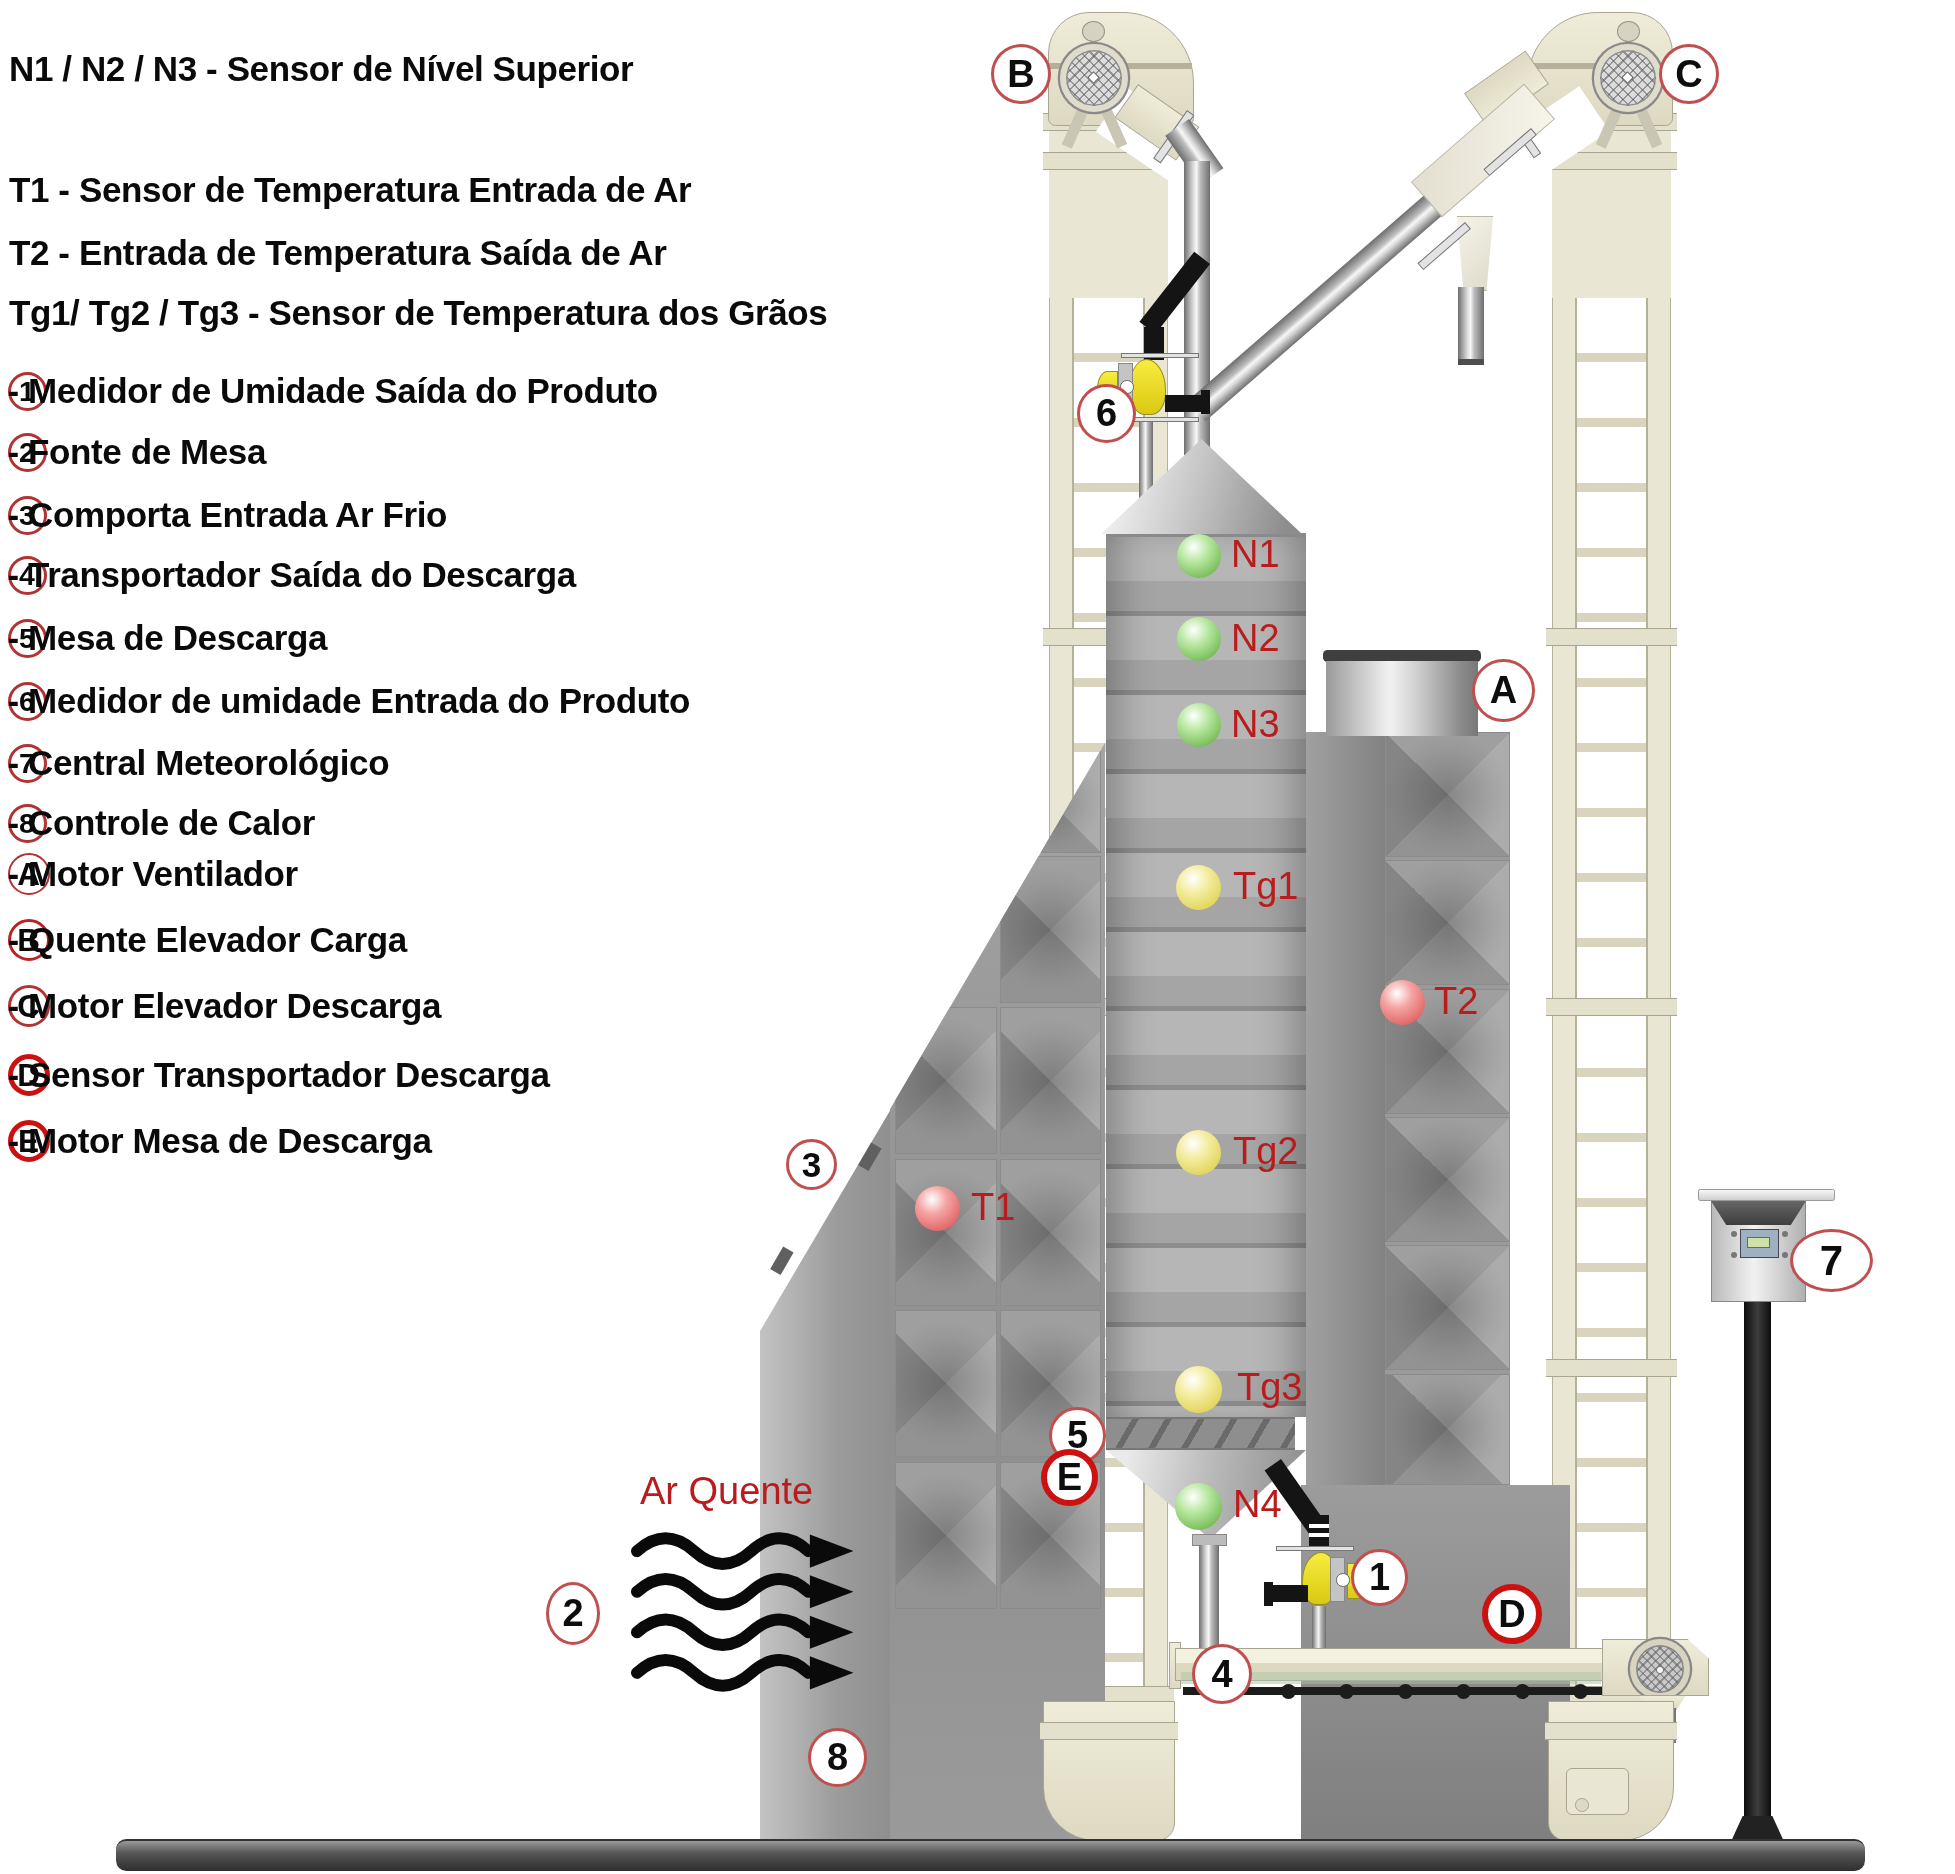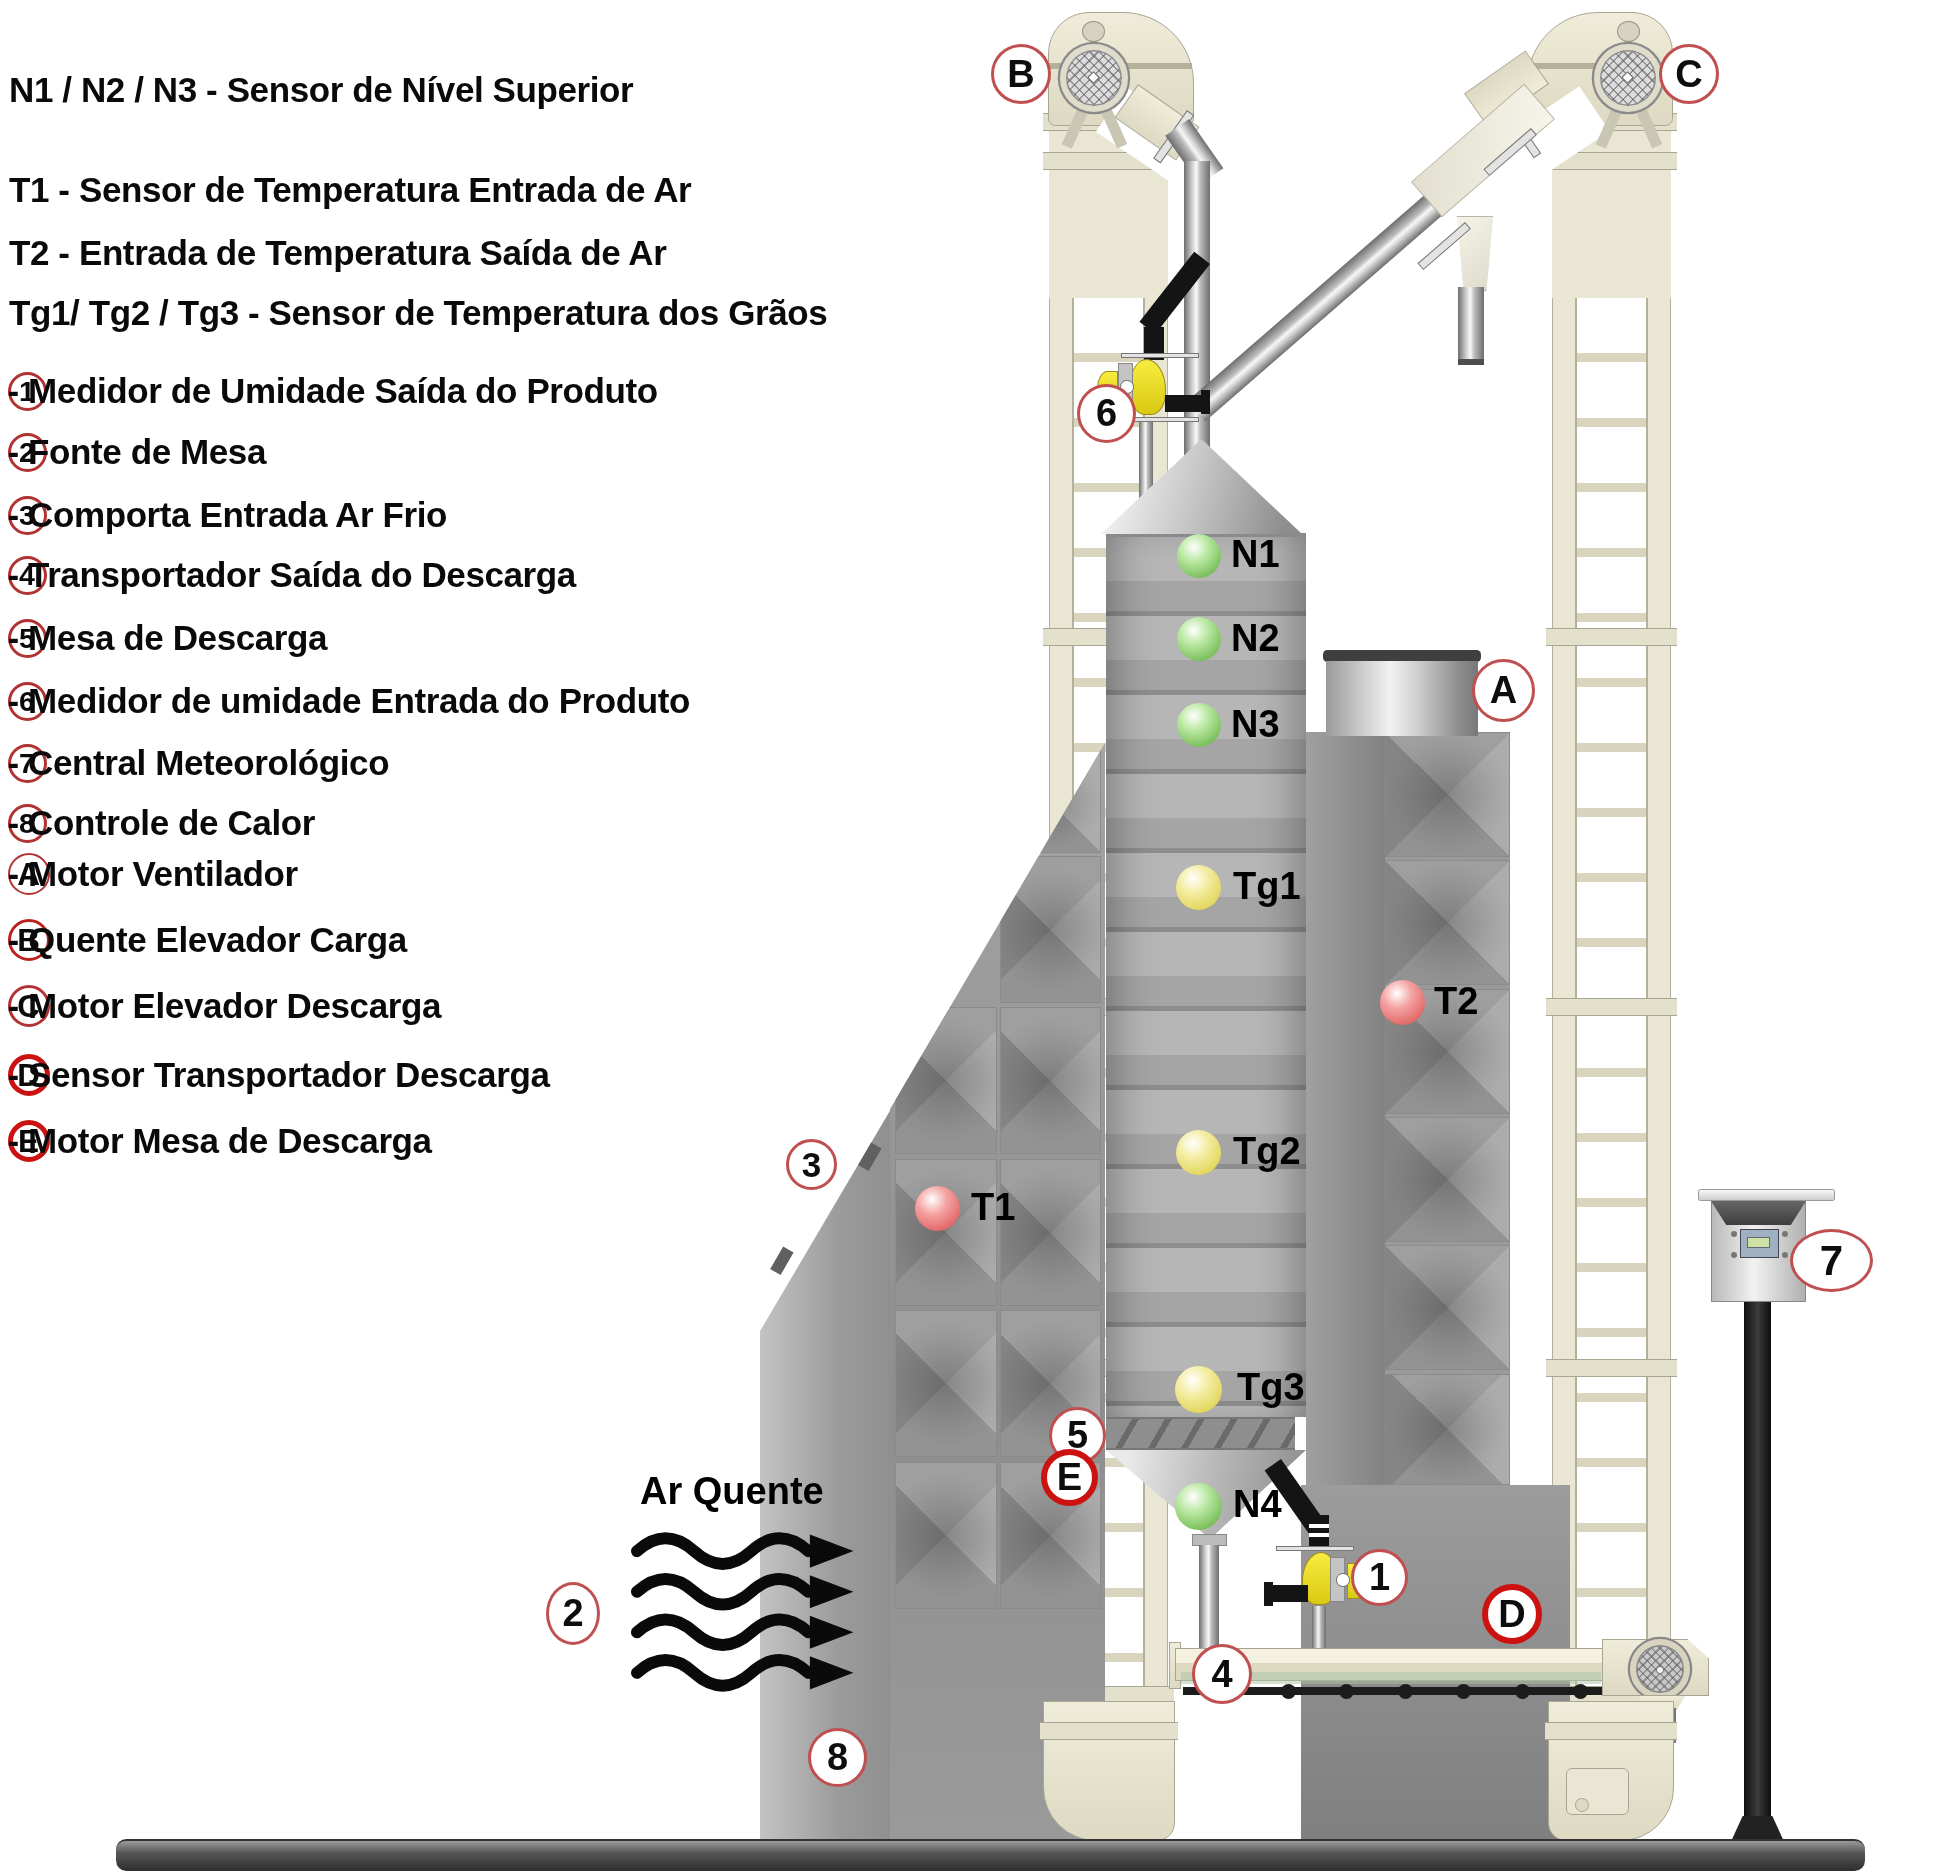--- a/index.html
+++ b/index.html
@@ -30,21 +30,21 @@
   .ivory{background:linear-gradient(135deg,#f7f5ea,#e2dfd0);border:1.5px solid #bbb7a5;}
   .flange{background:#e3e3e3;border:1.5px solid #777;}
   .panel{border:0.8px solid #8b8b8b;
     background:
       radial-gradient(circle at 50% 50%, rgba(50,50,50,.30), rgba(60,60,60,.06) 55%, transparent 72%),
       conic-gradient(from 45deg at 50% 50%, #acacac 0 90deg, #939393 90deg 180deg, #858585 180deg 270deg, #9f9f9f 270deg 360deg);}
   .ball{border-radius:50%;}
   .ball.g{background:radial-gradient(circle at 38% 30%,#ffffff,#b9e8a1 35%,#7cc05e 75%,#5a9e3f);}
   .ball.y{background:radial-gradient(circle at 38% 30%,#ffffff,#f4eda2 35%,#e3d75f 75%,#c8b93a);}
   .ball.r{background:radial-gradient(circle at 38% 30%,#ffffff,#f5a3a3 35%,#e26a6a 75%,#c24444);}
-  .slabel{font-weight:bold;font-size:38px;color:#000000;white-space:nowrap;}
+  .slabel{font-weight:normal;font-size:38px;color:#b91c1c;white-space:nowrap;}
   .marker{display:flex;align-items:center;justify-content:center;background:#fff;border-radius:50%;
           border:3px solid #c05050;font-weight:bold;font-size:38px;color:#0d0d0d;z-index:40;}
   .marker.bold{border-width:6px;border-color:#cc1111;}
   .black{background:#141414;}
   .yellowpart{background:linear-gradient(180deg,#f8ec3f,#d9c913);border:0.8px solid #998c20;}
 </style>
 </head>
 <body>
 
 <div id="stage">
@@ -283,21 +283,21 @@
   <div class="marker" style="left:786px;top:1139px;width:51px;height:51px;font-size:35px;">3</div>
   <div class="marker" style="left:1049px;top:1407px;width:57px;height:57px;">5</div>
   <div class="marker bold" style="left:1041px;top:1449px;width:57px;height:57px;">E</div>
   <div class="marker" style="left:1351px;top:1549px;width:57px;height:57px;">1</div>
   <div class="marker bold" style="left:1482px;top:1584px;width:60px;height:60px;">D</div>
   <div class="marker" style="left:1192px;top:1644px;width:60px;height:60px;">4</div>
   <div class="marker" style="left:1790px;top:1229px;width:83px;height:63px;font-size:42px;">7</div>
   <div class="marker" style="left:546px;top:1582px;width:54px;height:63px;">2</div>
   <div class="marker" style="left:808px;top:1728px;width:59px;height:59px;">8</div>
 
-  <div class="lline" style="top:49px;margin-top:21px;">N1 / N2 / N3 - Sensor de Nível Superior</div>
+  <div class="lline" style="top:49px;">N1 / N2 / N3 - Sensor de Nível Superior</div>
   <div class="lline" style="top:170px;">T1 - Sensor de Temperatura Entrada de Ar</div>
   <div class="lline" style="top:233px;">T2 - Entrada de Temperatura Saída de Ar</div>
   <div class="lline" style="top:293px;">Tg1/ Tg2 / Tg3 - Sensor de Temperatura dos Grãos</div>
 
   <div class="lrow" style="top:367px;">
     <span class="lcirc">1</span>
     <span class="ltext">- Medidor de Umidade Saída do Produto</span>
   </div>
   <div class="lrow" style="top:428px;">
     <span class="lcirc">2</span>

